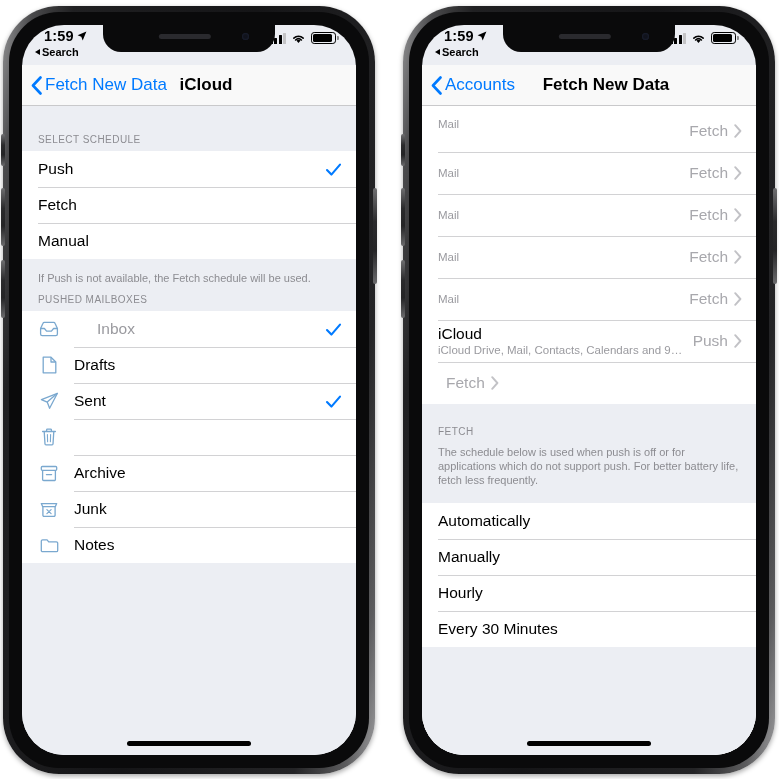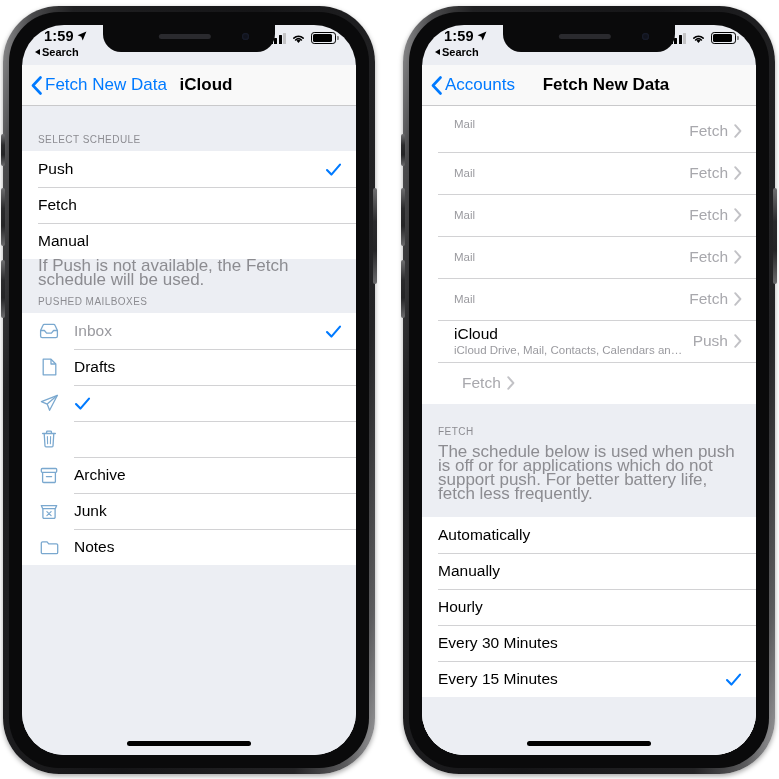--- a/index.html
+++ b/index.html
@@ -112,43 +112,43 @@
   .nav-title.offset { padding-left: 34px; }
 
   
   .content { position: absolute; top: 0; left: 0; right: 0; bottom: 0; background: #eceef3; }
   .sec-gap { background: #eceef3; }
   .sec-header {
     font-size: 10px; color: #8c8c91; letter-spacing: .45px;
     padding: 0 0 6px 16px; background: #eceef3;
   }
   .sec-footer {
-    font-size: 17px; color: #8c8c91; line-height: 14px;
-    padding: 0 16px 9px 16px; background: #eceef3;
+    font-size: 11px; color: #8c8c91; line-height: 14px;
+    padding: 12px 16px 9px 16px; background: #eceef3;
   }
   .group { background: #ffffff; }
   .row {
     position: relative; display: flex; align-items: center;
     height: 36px; padding-left: 16px; padding-right: 14px;
     background: #fff;
   }
   .row + .row::before {
     content: ""; position: absolute; left: 16px; right: 0; top: 0;
     height: .5px; background: #d2d2d4;
   }
   .row.with-icon + .row.with-icon::before { left: 52px; }
   .row-label { font-size: 15.5px; color: #000; flex: 1; }
-  .row-label.dim { color: #9a9a9f; }
+  .row-label.dim { color: #9a9a9f; margin-left: 23px; }
   .mb-icon { width: 22px; margin-right: 14px; display: flex; align-items: center; justify-content: center; color: #7aa8cf; }
   .check { width: 17px; height: 17px; color: #007aff; flex: 0 0 auto; }
 
   
   .row2 {
     position: relative; display: flex; align-items: center;
-    min-height: 42px; padding: 4px 14px 5px 32px; background: #fff;
+    min-height: 42px; padding: 4px 14px 5px 16px; background: #fff;
   }
   .row2 + .row2::before {
     content: ""; position: absolute; left: 16px; right: 0; top: 0;
     height: .5px; background: #d2d2d4;
   }
   .row2-main { flex: 1; min-width: 0; }
   .row2-title { font-size: 15.5px; color: #000; line-height: 18px; }
   .row2-title.ghost { color: #b6b6bb; }
   .row2-sub { font-size: 11.5px; color: #9a9a9f; line-height: 14px; white-space: nowrap; overflow: hidden; text-overflow: ellipsis; }
   .row2-right { display: flex; align-items: center; gap: 6px; color: #a8a8ad; font-size: 15.5px; flex: 0 0 auto; padding-left: 8px; }
@@ -272,20 +272,21 @@
               <span class="row-label">Drafts</span>
             </div>
 
             <div class="row with-icon">
               <span class="mb-icon">
                 <svg width="19" height="18" viewBox="0 0 19 18">
                   <path d="M17.4 1.3 L1.4 7.6 L7.2 10.1 L9.6 16.3 Z" stroke="#7aa8cf" stroke-width="1.3" fill="none" stroke-linejoin="round"></path>
                   <path d="M17.4 1.3 L7.2 10.1" stroke="#7aa8cf" stroke-width="1.3" fill="none" stroke-linejoin="round"></path>
                 </svg>
               </span>
+              <span class="row-label">Sent</span>
               <svg class="check" viewBox="0 0 17 17">
                 <path d="M2 9 L6.4 13.6 L15 3.6" stroke="#007aff" stroke-width="2.1" fill="none" stroke-linecap="round" stroke-linejoin="round"></path>
               </svg>
             </div>
 
             <div class="row with-icon">
               <span class="mb-icon">
                 <svg width="16" height="18" viewBox="0 0 16 18">
                   <path d="M1.6 3.5 L14.4 3.5" stroke="#7aa8cf" stroke-width="1.3" stroke-linecap="round"></path>
                   <path d="M5.6 3.5 L5.6 1.9 A.8 .8 0 0 1 6.4 1.1 L9.6 1.1 A.8 .8 0 0 1 10.4 1.9 L10.4 3.5" stroke="#7aa8cf" stroke-width="1.3" fill="none"></path>
@@ -477,26 +478,20 @@
             </div>
             <div class="row">
               <span class="row-label">Manually</span>
             </div>
             <div class="row">
               <span class="row-label">Hourly</span>
             </div>
             <div class="row">
               <span class="row-label">Every 30 Minutes</span>
             </div>
-            <div class="row">
-              <span class="row-label">Every 15 Minutes</span>
-              <svg class="check" viewBox="0 0 17 17">
-                <path d="M2 9 L6.4 13.6 L15 3.6" stroke="#007aff" stroke-width="2.1" fill="none" stroke-linecap="round" stroke-linejoin="round"></path>
-              </svg>
-            </div>
           </div>
 
           <div class="sec-gap" style="height:120px"></div>
         </div>
 
         <div class="navbar">
           <div class="nav-back">
             <svg class="chev-left" viewBox="0 0 11 19">
               <path d="M9.5 1.5 L2 9.5 L9.5 17.5" stroke="#007aff" stroke-width="2.6" fill="none" stroke-linecap="round" stroke-linejoin="round"></path>
             </svg>

